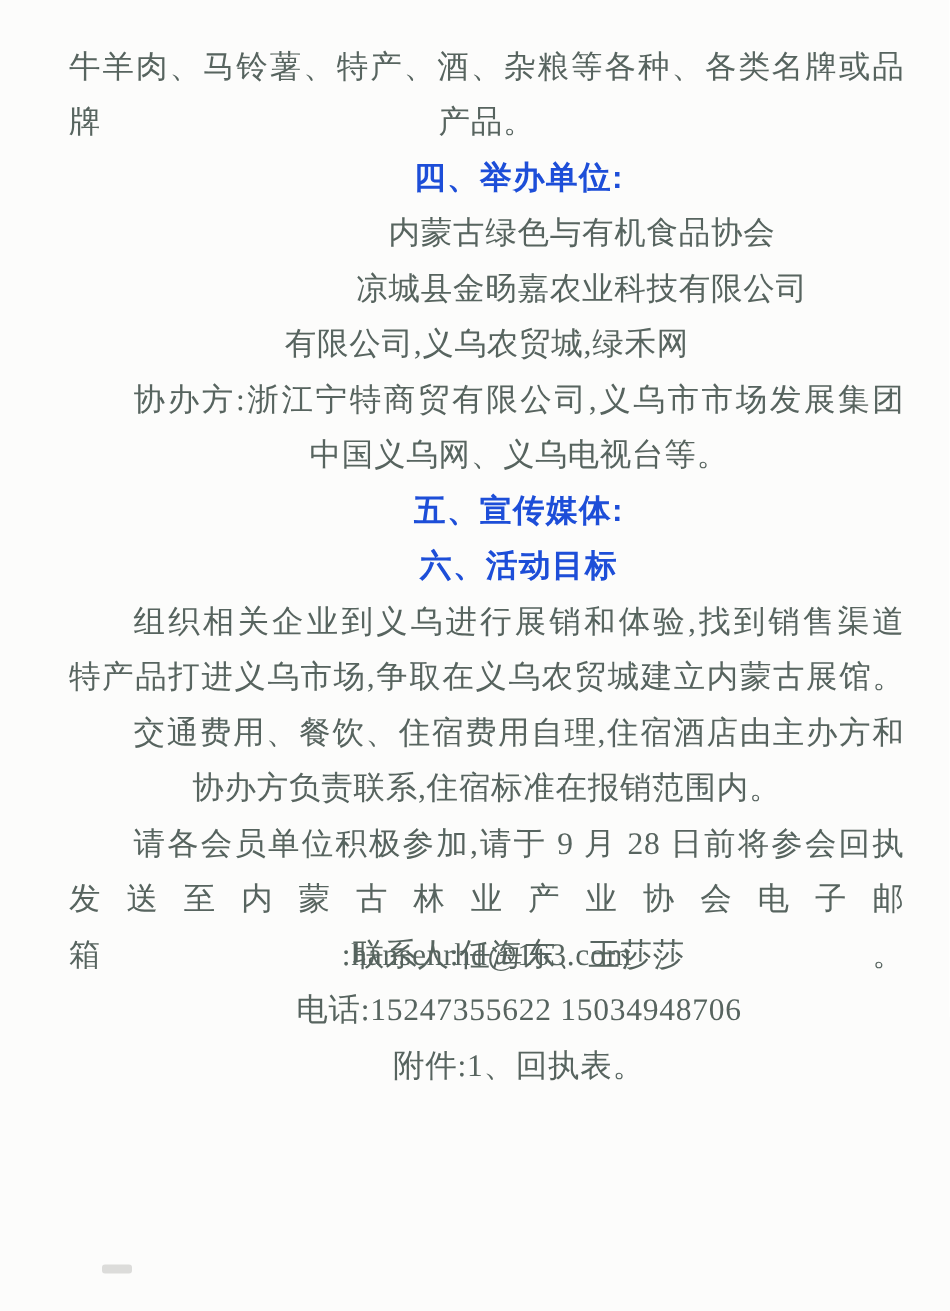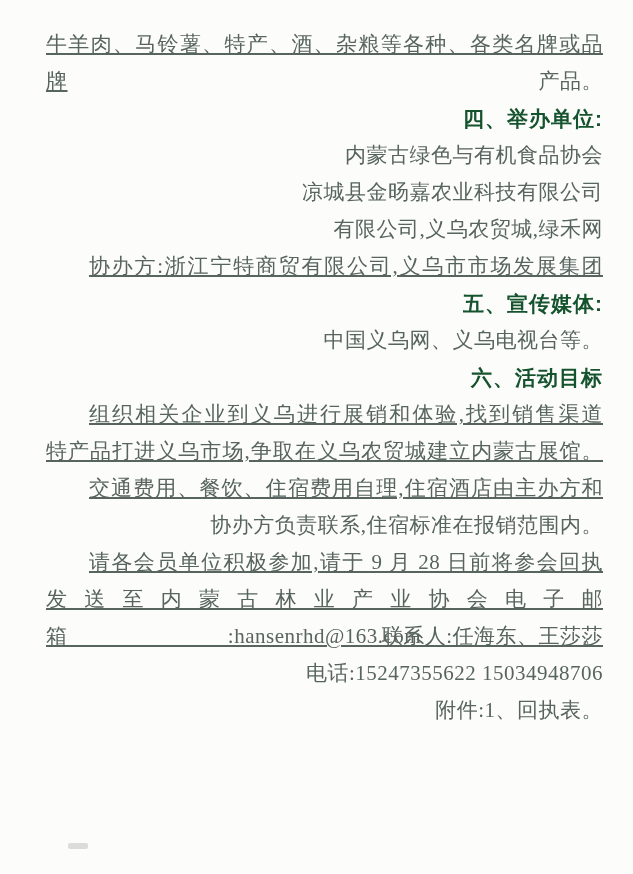--- a/index.html
+++ b/index.html
@@ -19,38 +19,37 @@
     overflow: hidden;
   }
   .ln {
     display: block;
     height: 37px;
     line-height: 37px;
     font-size: 21px;
     letter-spacing: 0.5px;
     white-space: nowrap;
     overflow: visible;
-    text-align: right;
+    text-align: center;
   }
   
   .jst {
     white-space: normal;
     text-align: justify;
     text-align-last: justify;
-    text-decoration: underline;
     -moz-text-align-last: justify;
   }
   
   .ind2 { padding-left: 43px; }
   
   .ind6 { padding-left: 127px; }
   .hd {
     font-family: "Liberation Sans", "DejaVu Sans", sans-serif;
     font-weight: bold;
-    color: #14532d;
+    color: #1d4ed8;
     letter-spacing: 1px;
   }
   .artifact {
     position: absolute;
     left: 68px;
     top: 843px;
     width: 20px;
     height: 6px;
     background: #dcdcda;
     border-radius: 2px;
@@ -60,22 +59,22 @@
 <body>
 
 <div class="page">
   <div class="ln jst">牛羊肉、马铃薯、特产、酒、杂粮等各种、各类名牌或品牌</div>
   <div class="ln">产品。</div>
   <div class="ln ind2 hd">四、举办单位:</div>
   <div class="ln ind6">内蒙古绿色与有机食品协会</div>
   <div class="ln ind6">凉城县金旸嘉农业科技有限公司</div>
   <div class="ln">有限公司,义乌农贸城,绿禾网</div>
   <div class="ln ind2 jst">协办方:浙江宁特商贸有限公司,义乌市市场发展集团</div>
+  <div class="ln ind2">中国义乌网、义乌电视台等。</div>
   <div class="ln ind2 hd">五、宣传媒体:</div>
-  <div class="ln ind2">中国义乌网、义乌电视台等。</div>
   <div class="ln ind2 hd">六、活动目标</div>
   <div class="ln ind2 jst">组织相关企业到义乌进行展销和体验,找到销售渠道</div>
   <div class="ln jst">特产品打进义乌市场,争取在义乌农贸城建立内蒙古展馆。</div>
   <div class="ln ind2 jst">交通费用、餐饮、住宿费用自理,住宿酒店由主办方和</div>
   <div class="ln">协办方负责联系,住宿标准在报销范围内。</div>
   <div class="ln ind2 jst">请各会员单位积极参加,请于 9 月 28 日前将参会回执</div>
   <div class="ln jst">发送至内蒙古林业产业协会电子邮箱:hansenrhd@163.com。</div>
   <div class="ln ind2">联系人:任海东、王莎莎</div>
   <div class="ln ind2">电话:15247355622  15034948706</div>
   <div class="ln ind2">附件:1、回执表。</div>

